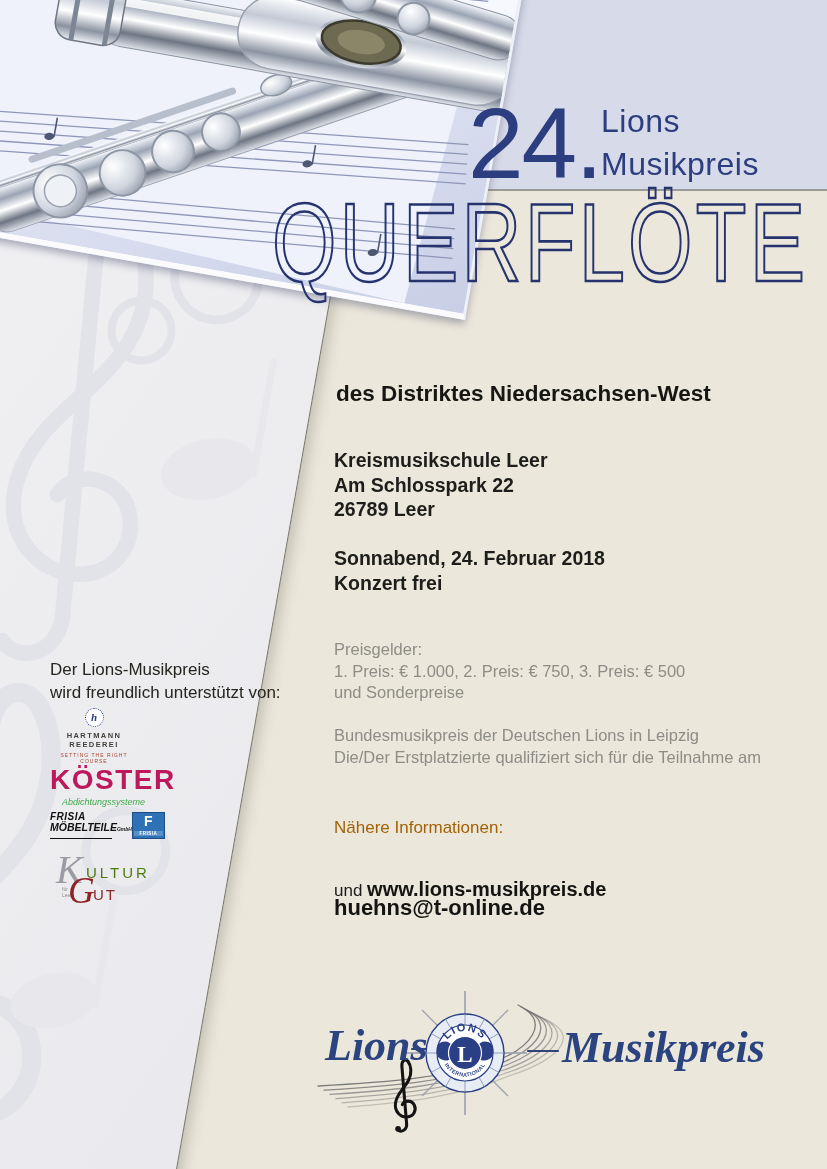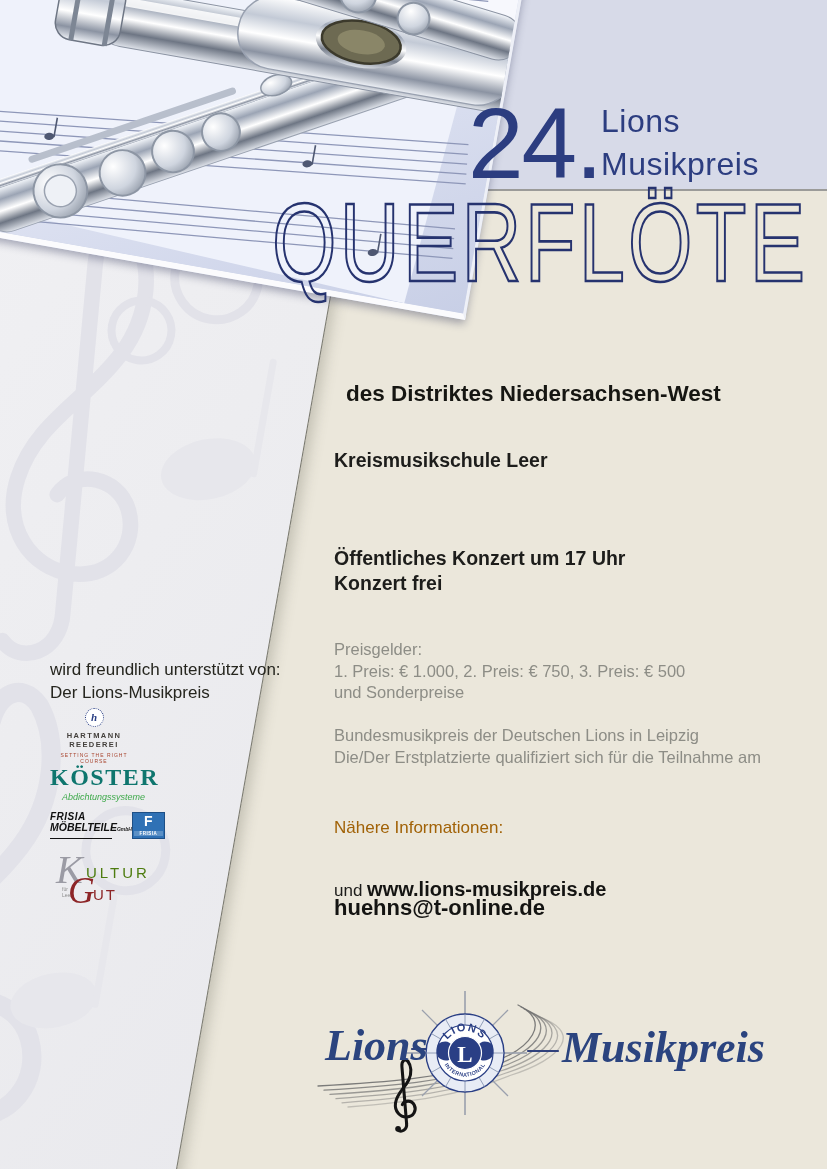--- a/index.html
+++ b/index.html
@@ -25,40 +25,40 @@
 
   
   .num { left:468px; top:93px; font-size:100px; line-height:1; color:#2c3d80; z-index:4; letter-spacing:-2px; }
   .brand { left:601px; top:100px; z-index:4; color:#2c3d80; font-size:32px; line-height:43px; letter-spacing:.5px; }
   .title { left:272px; top:187px; z-index:4; font-size:112px; line-height:1; letter-spacing:.04em;
            color:#26336f; -webkit-text-fill-color:transparent; -webkit-text-stroke:2.6px #26336f;
            transform:scaleX(.74); transform-origin:left top; white-space:nowrap; }
 
   
   .content { z-index:5; }
-  .subtitle { left:346px; top:381px; font-size:22.5px; font-weight:bold; color:#161612; }
+  .subtitle { left:336px; top:381px; font-size:22.5px; font-weight:bold; color:#161612; }
   .venue   { left:334px; top:448px; font-size:19.5px; font-weight:bold; color:#1d1d1b; line-height:24.5px; }
   .event   { left:334px; top:546px; font-size:19.5px; font-weight:bold; color:#1d1d1b; line-height:25px; }
   .prizes  { left:334px; top:639px; font-size:16.5px; color:#8d8d86; line-height:21.5px; }
   .qual    { left:334px; top:724px; font-size:16.5px; color:#8d8d86; line-height:22px; }
   .infolabel { left:334px; top:818px; font-size:17px; color:#a16207; }
   .email   { left:334px; top:895px; font-size:22px; font-weight:bold; color:#141412; }
   .webline { left:334px; top:878px; font-size:17px; color:#1c1c1a; }
   .webline b { font-size:20px; color:#141412; }
 
   
   .support { left:50px; top:658px; font-size:17px; line-height:23px; color:#26261f; z-index:5; }
   .sponsor { z-index:5; }
   .hartmann { left:46px; top:708px; width:96px; text-align:center; }
   .h-circle { width:19px; height:19px; border:1.3px dotted #2a3f85; border-radius:50%; margin:0 auto 4px auto;
               font:italic bold 11px/17px "Liberation Serif",serif; color:#2a3f85; background:#fff; }
   .h-name { font-size:7.5px; font-weight:bold; letter-spacing:1.4px; color:#44403c; }
   .h-tag  { font-size:5px; letter-spacing:1px; color:#a8442e; margin-top:3px; }
   .koester { left:50px; top:764px; }
-  .k-name { font-size:24px; font-weight:bold; letter-spacing:1.5px; color:#0f766e;font-family:Liberation Serif, serif; }
+  .k-name { font-size:28px; font-weight:bold; letter-spacing:1.5px; color:#be185d; }
   .k-sub  { font-size:9px; font-style:italic; color:#3faa4b; margin:1px 0 0 12px; }
   .frisia { left:50px; top:812px; display:flex; align-items:flex-start; }
   .f-l1 { font:italic 900 10px/10px "Liberation Sans",sans-serif; color:#111; letter-spacing:.5px; }
   .f-l2 { font:italic 900 10.5px/11px "Liberation Sans",sans-serif; color:#111; }
   .f-suf { font-size:5px; font-style:italic; color:#222; }
   .f-rule { width:62px; border-top:1.2px solid #111; margin-top:3px; }
   .f-box { width:33px; height:27px; background:#2f71b5; border:1px solid #1d4f86; color:#fff; text-align:center;
            font-weight:bold; padding-top:1px; }
   .f-box .f-letter { font-size:14px; line-height:15px; display:block; }
   .f-box .f-label { font-size:4.5px; letter-spacing:.5px; background:#5b90c6; display:block; margin:2px 1px 0 1px; }
@@ -208,24 +208,26 @@
 <div class="abs brand">
   <div>Lions</div>
   <div>Musikpreis</div>
 </div>
 <div class="abs title">QUERFLÖTE</div>
 
 <div class="abs content subtitle">des Distriktes Niedersachsen-West</div>
 
 <div class="abs content venue">
   <div>Kreismusikschule Leer</div>
+  <div>Am Schlosspark 22</div>
+  <div>26789 Leer</div>
 </div>
 
 <div class="abs content event">
-  <div>Öffentliches Konzert um 17 Uhr</div>
+  <div>Sonnabend, 24. Februar 2018</div>
   <div>Konzert frei</div>
 </div>
 
 <div class="abs content prizes">
   <div>Preisgelder:</div>
   <div>1. Preis: € 1.000, 2. Preis: € 750, 3. Preis: € 500</div>
   <div>und Sonderpreise</div>
 </div>
 
 <div class="abs content qual">
@@ -234,22 +236,22 @@
 </div>
 
 <div class="abs content infolabel">Nähere Informationen:</div>
 <div class="abs content email">huehns@t-online.de</div>
 <div class="abs content webline">
   <span>und</span>
   <b>www.lions-musikpreis.de</b>
 </div>
 
 <div class="abs support">
+  <div>Der Lions-Musikpreis</div>
   <div>wird freundlich unterstützt von:</div>
-  <div>Der Lions-Musikpreis</div>
 </div>
 
 <div class="abs sponsor hartmann">
   <div class="h-circle">h</div>
   <div class="h-name">HARTMANN REEDEREI</div>
   <div class="h-tag">SETTING THE RIGHT COURSE</div>
 </div>
 
 <div class="abs sponsor koester">
   <div class="k-name">KÖSTER</div>

